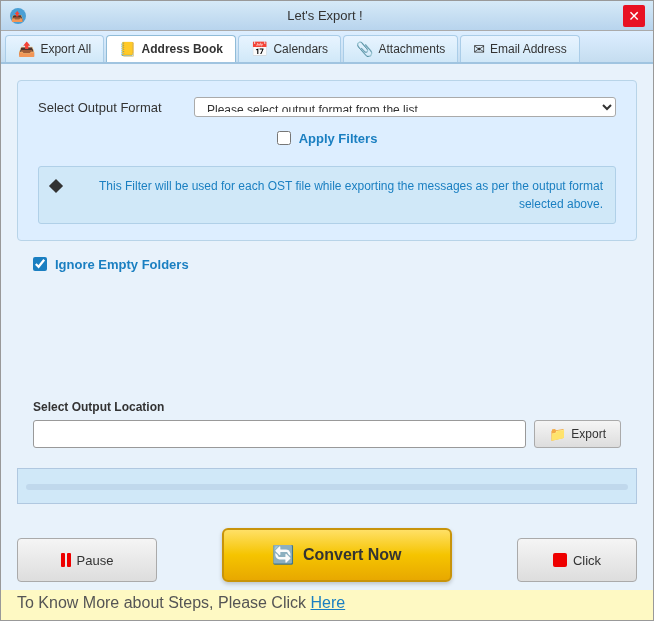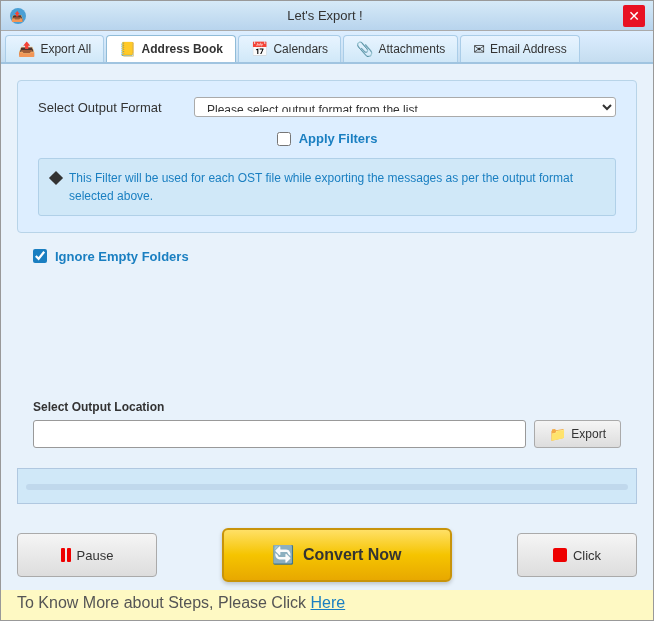--- a/index.html
+++ b/index.html
@@ -113,42 +113,43 @@
       padding: 4px 8px;
       border: 1px solid #aaa;
       border-radius: 3px;
       background: white;
       font-size: 12px;
       color: #333;
       height: 20px;
     }
     .filter-row {
       display: flex;
-      align-items: flex-end;
+      align-items: flex-start;
       gap: 8px;
       justify-content: center;
-      margin-bottom: 12px;
+      margin-bottom: 20px;
     }
     .filter-checkbox {
       width: 14px;
       height: 14px;
     }
     .filter-label {
       color: #1a7fc1;
       font-weight: bold;
       font-size: 13px;
     }
     .filter-info {
       display: flex;
       align-items: flex-start;
       gap: 8px;
       background: #d0e8f8;
       border: 1px solid #b0d0e8;
       border-radius: 3px;
       padding: 10px 12px;
+      text-align: right;
     }
     .filter-info-text {
       color: #1a7fc1;
       font-size: 12px;
       line-height: 1.5;
     }
     .ignore-folders-row {
       display: flex;
       gap: 8px;
       padding: 4px 16px;
@@ -211,21 +212,21 @@
       margin: 0;
     }
     .progress-track {
       background: #c0d8ec;
       height: 6px;
       margin: 15px 8px 0 8px;
       border-radius: 3px;
     }
     .bottom-buttons {
       display: flex;
-      align-items: center;
+      align-items: flex-end;
       justify-content: space-between;
       padding: 8px 16px;
       background: #e8f2fb;
     }
     .pause-btn {
       width: 140px;
       height: 44px;
       background: linear-gradient(to bottom, #f5f5f5, #ddd);
       border: 1px solid #aaa;
       border-radius: 4px;

